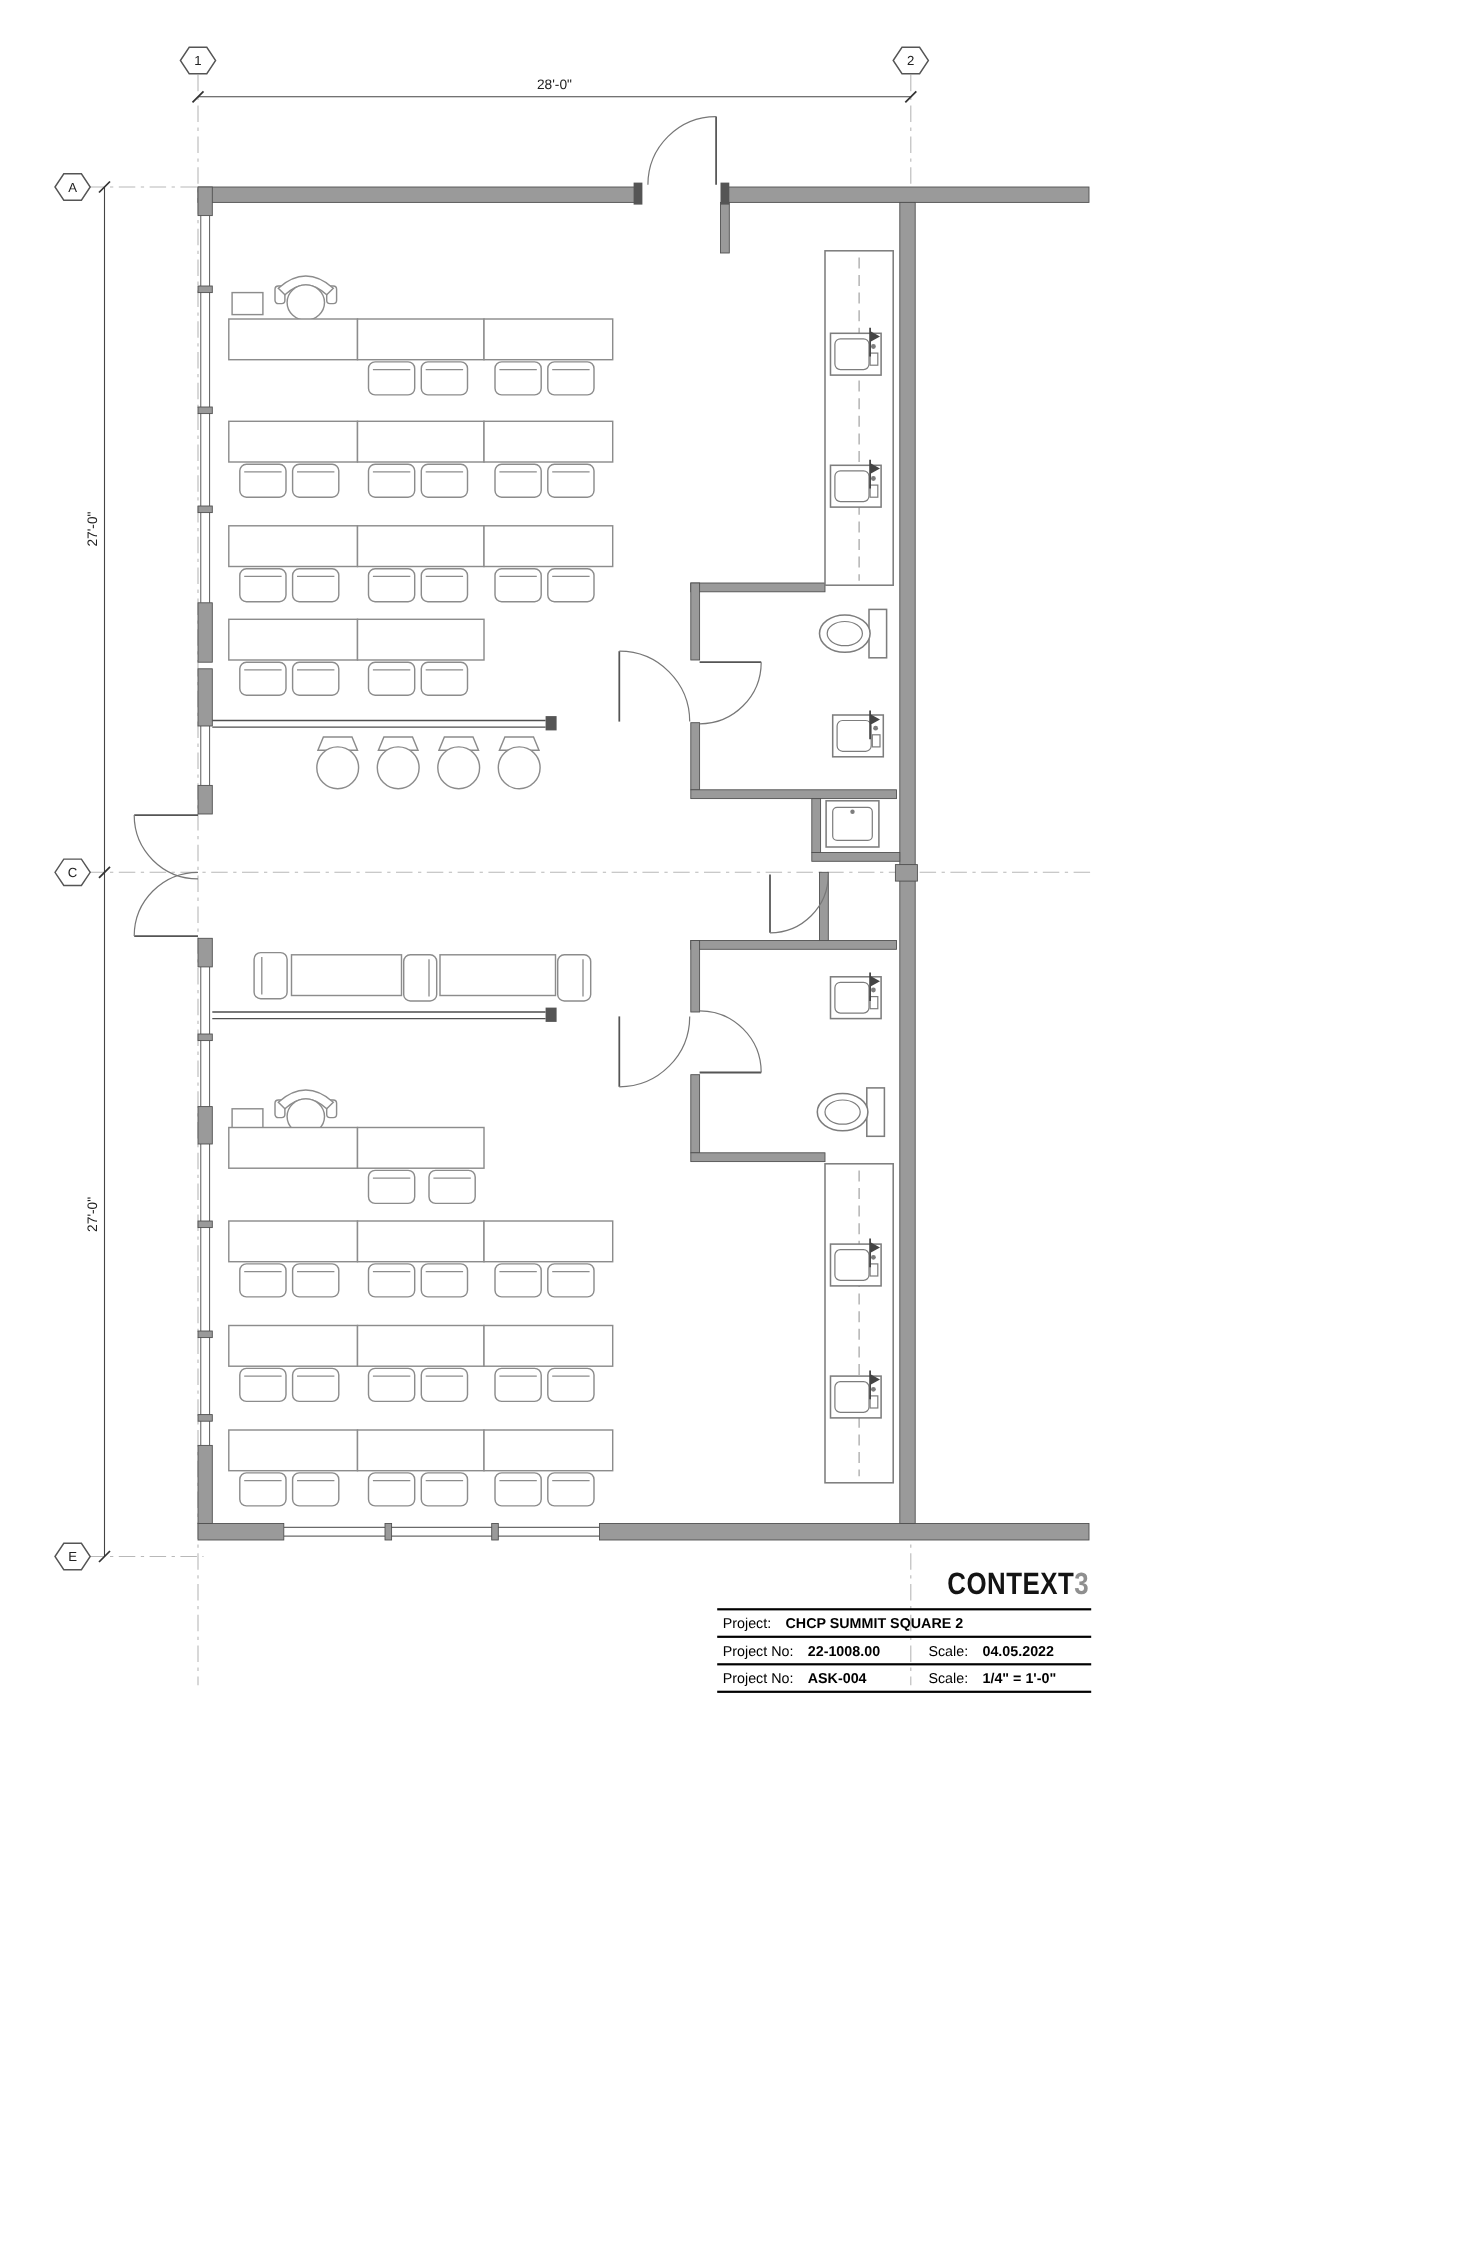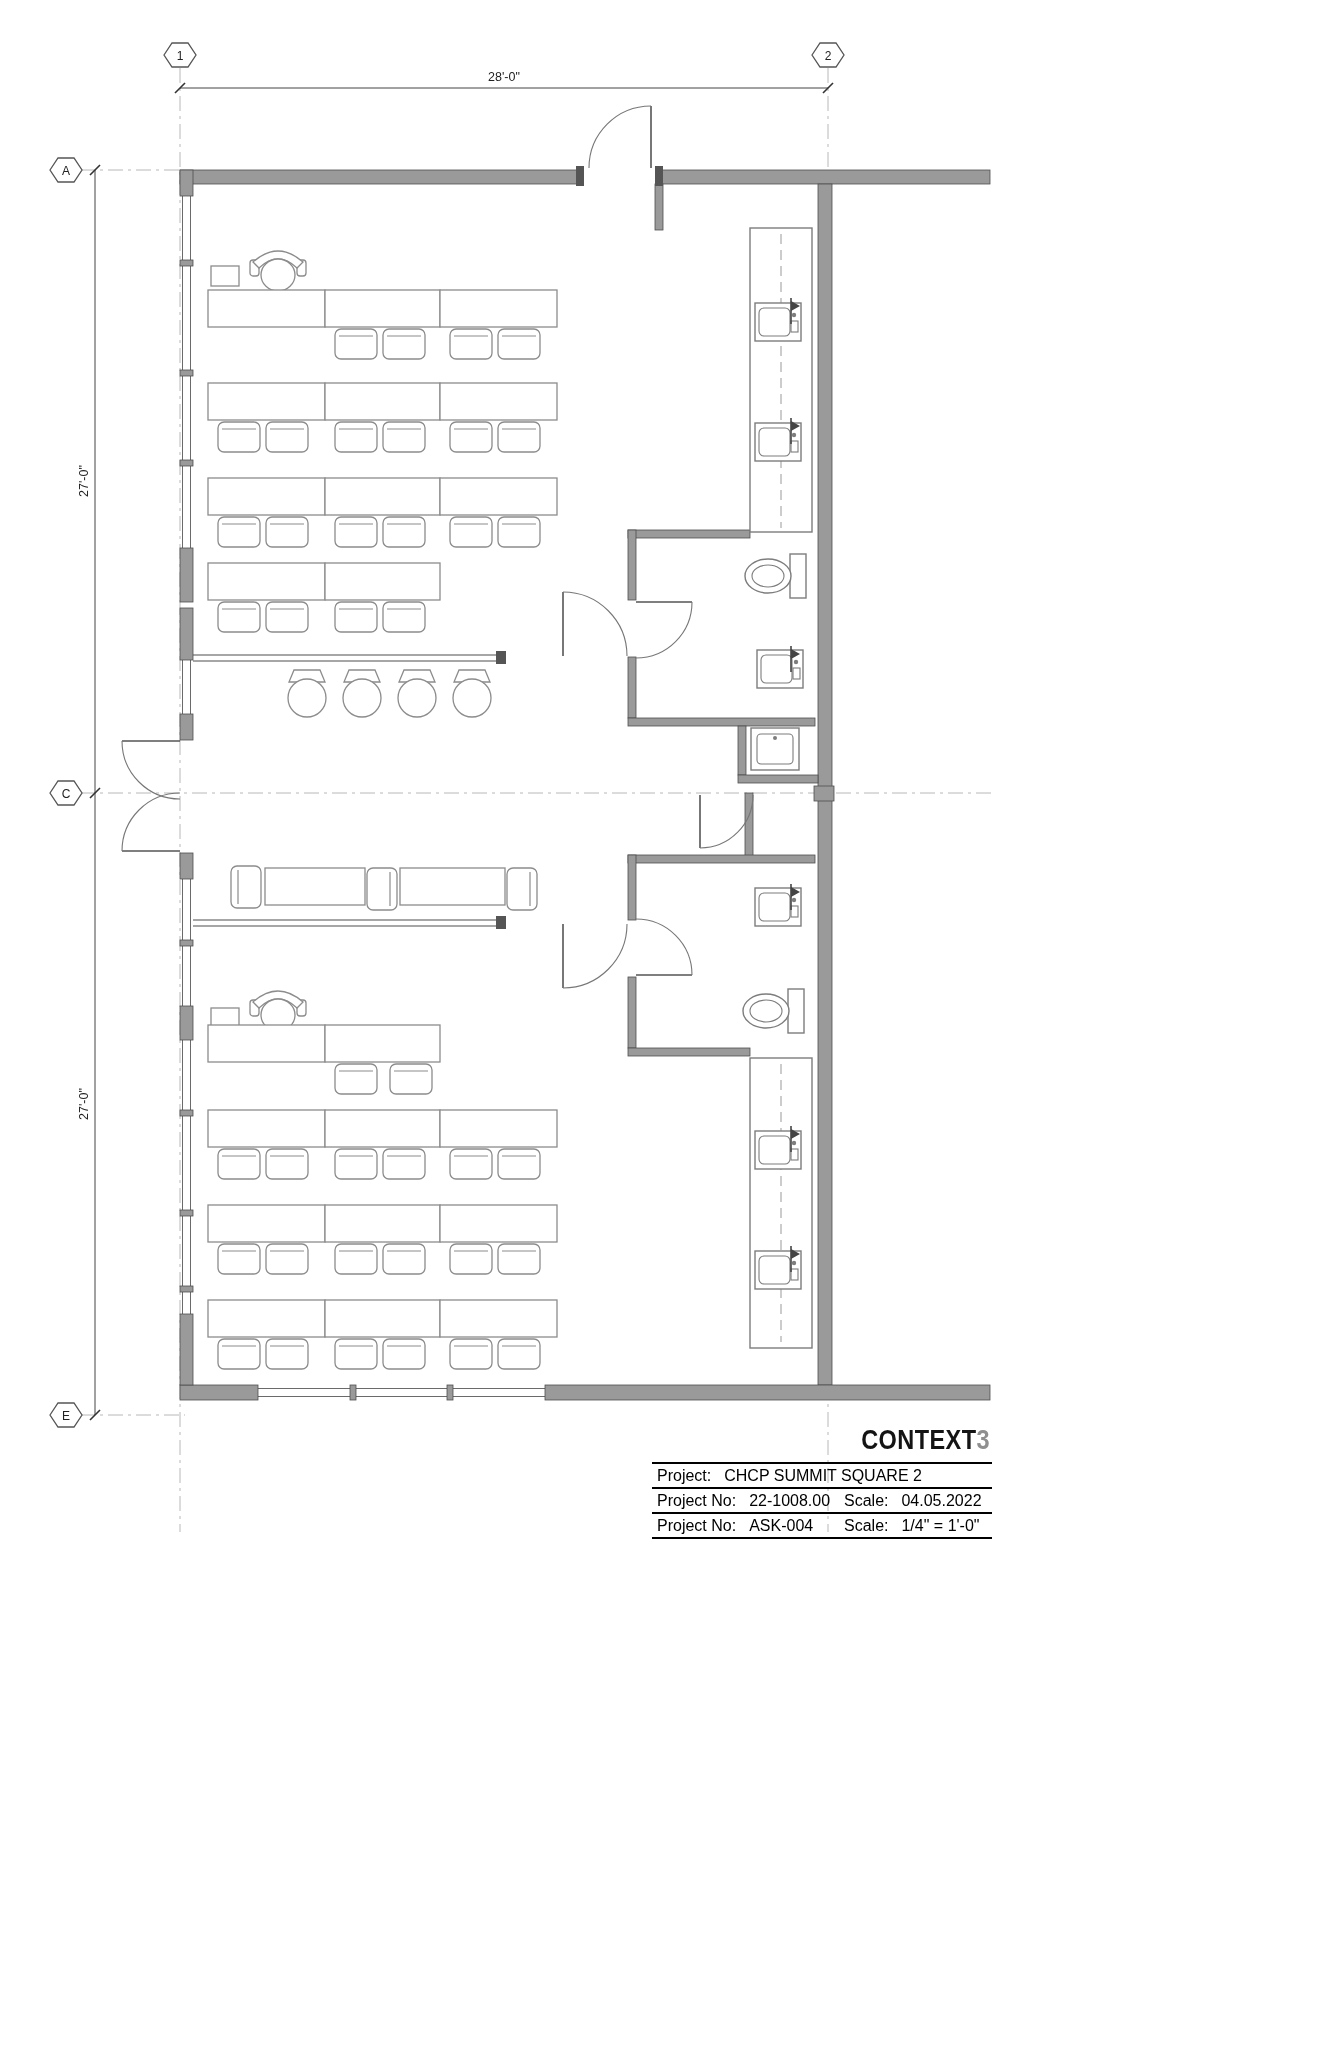--- a/index.html
+++ b/index.html
@@ -22,26 +22,26 @@
   .dimtxt{font-size:12.5px;fill:#222;}
   .hex{fill:#fff;stroke:#555;stroke-width:1.3;}
   .hextxt{font-size:12px;fill:#222;text-anchor:middle;}
   .cl{stroke:#999;stroke-width:1;stroke-dasharray:10 6;fill:none;}
   
   .tb-logo{position:absolute;left:652px;top:1424px;width:338px;text-align:right;
            font-size:28px;font-weight:bold;color:#141414;letter-spacing:.5px;
            transform:scaleX(.84);transform-origin:100% 50%;white-space:nowrap;}
   .tb-logo .digit{color:#8f8f8f;}
   .tb{position:absolute;left:652px;top:1462px;width:340px;border-top:2px solid #000;
-      font-size:16px;color:#000;}
+      font-size:13px;color:#000;}
   .tb-row{display:flex;align-items:center;border-bottom:2px solid #000;height:23px;}
   .cell{display:flex;align-items:center;}
   .c-main{flex:1;padding-left:5px;}
   .c-side{width:148px;}
-  .val{margin-left:13px;}
+  .val{margin-left:13px;font-weight:bold;}
 </style>
 </head>
 <body>
 
 <svg width="1325" height="2048" viewBox="0 0 1325 2048">
   <defs>
     <g id="chair">
       <rect x="0" y="0" width="42" height="30" rx="6" class="furn"></rect>
       <line x1="4" y1="7" x2="38" y2="7" stroke="#8c8c8c" stroke-width="1.2"></line>
     </g>

